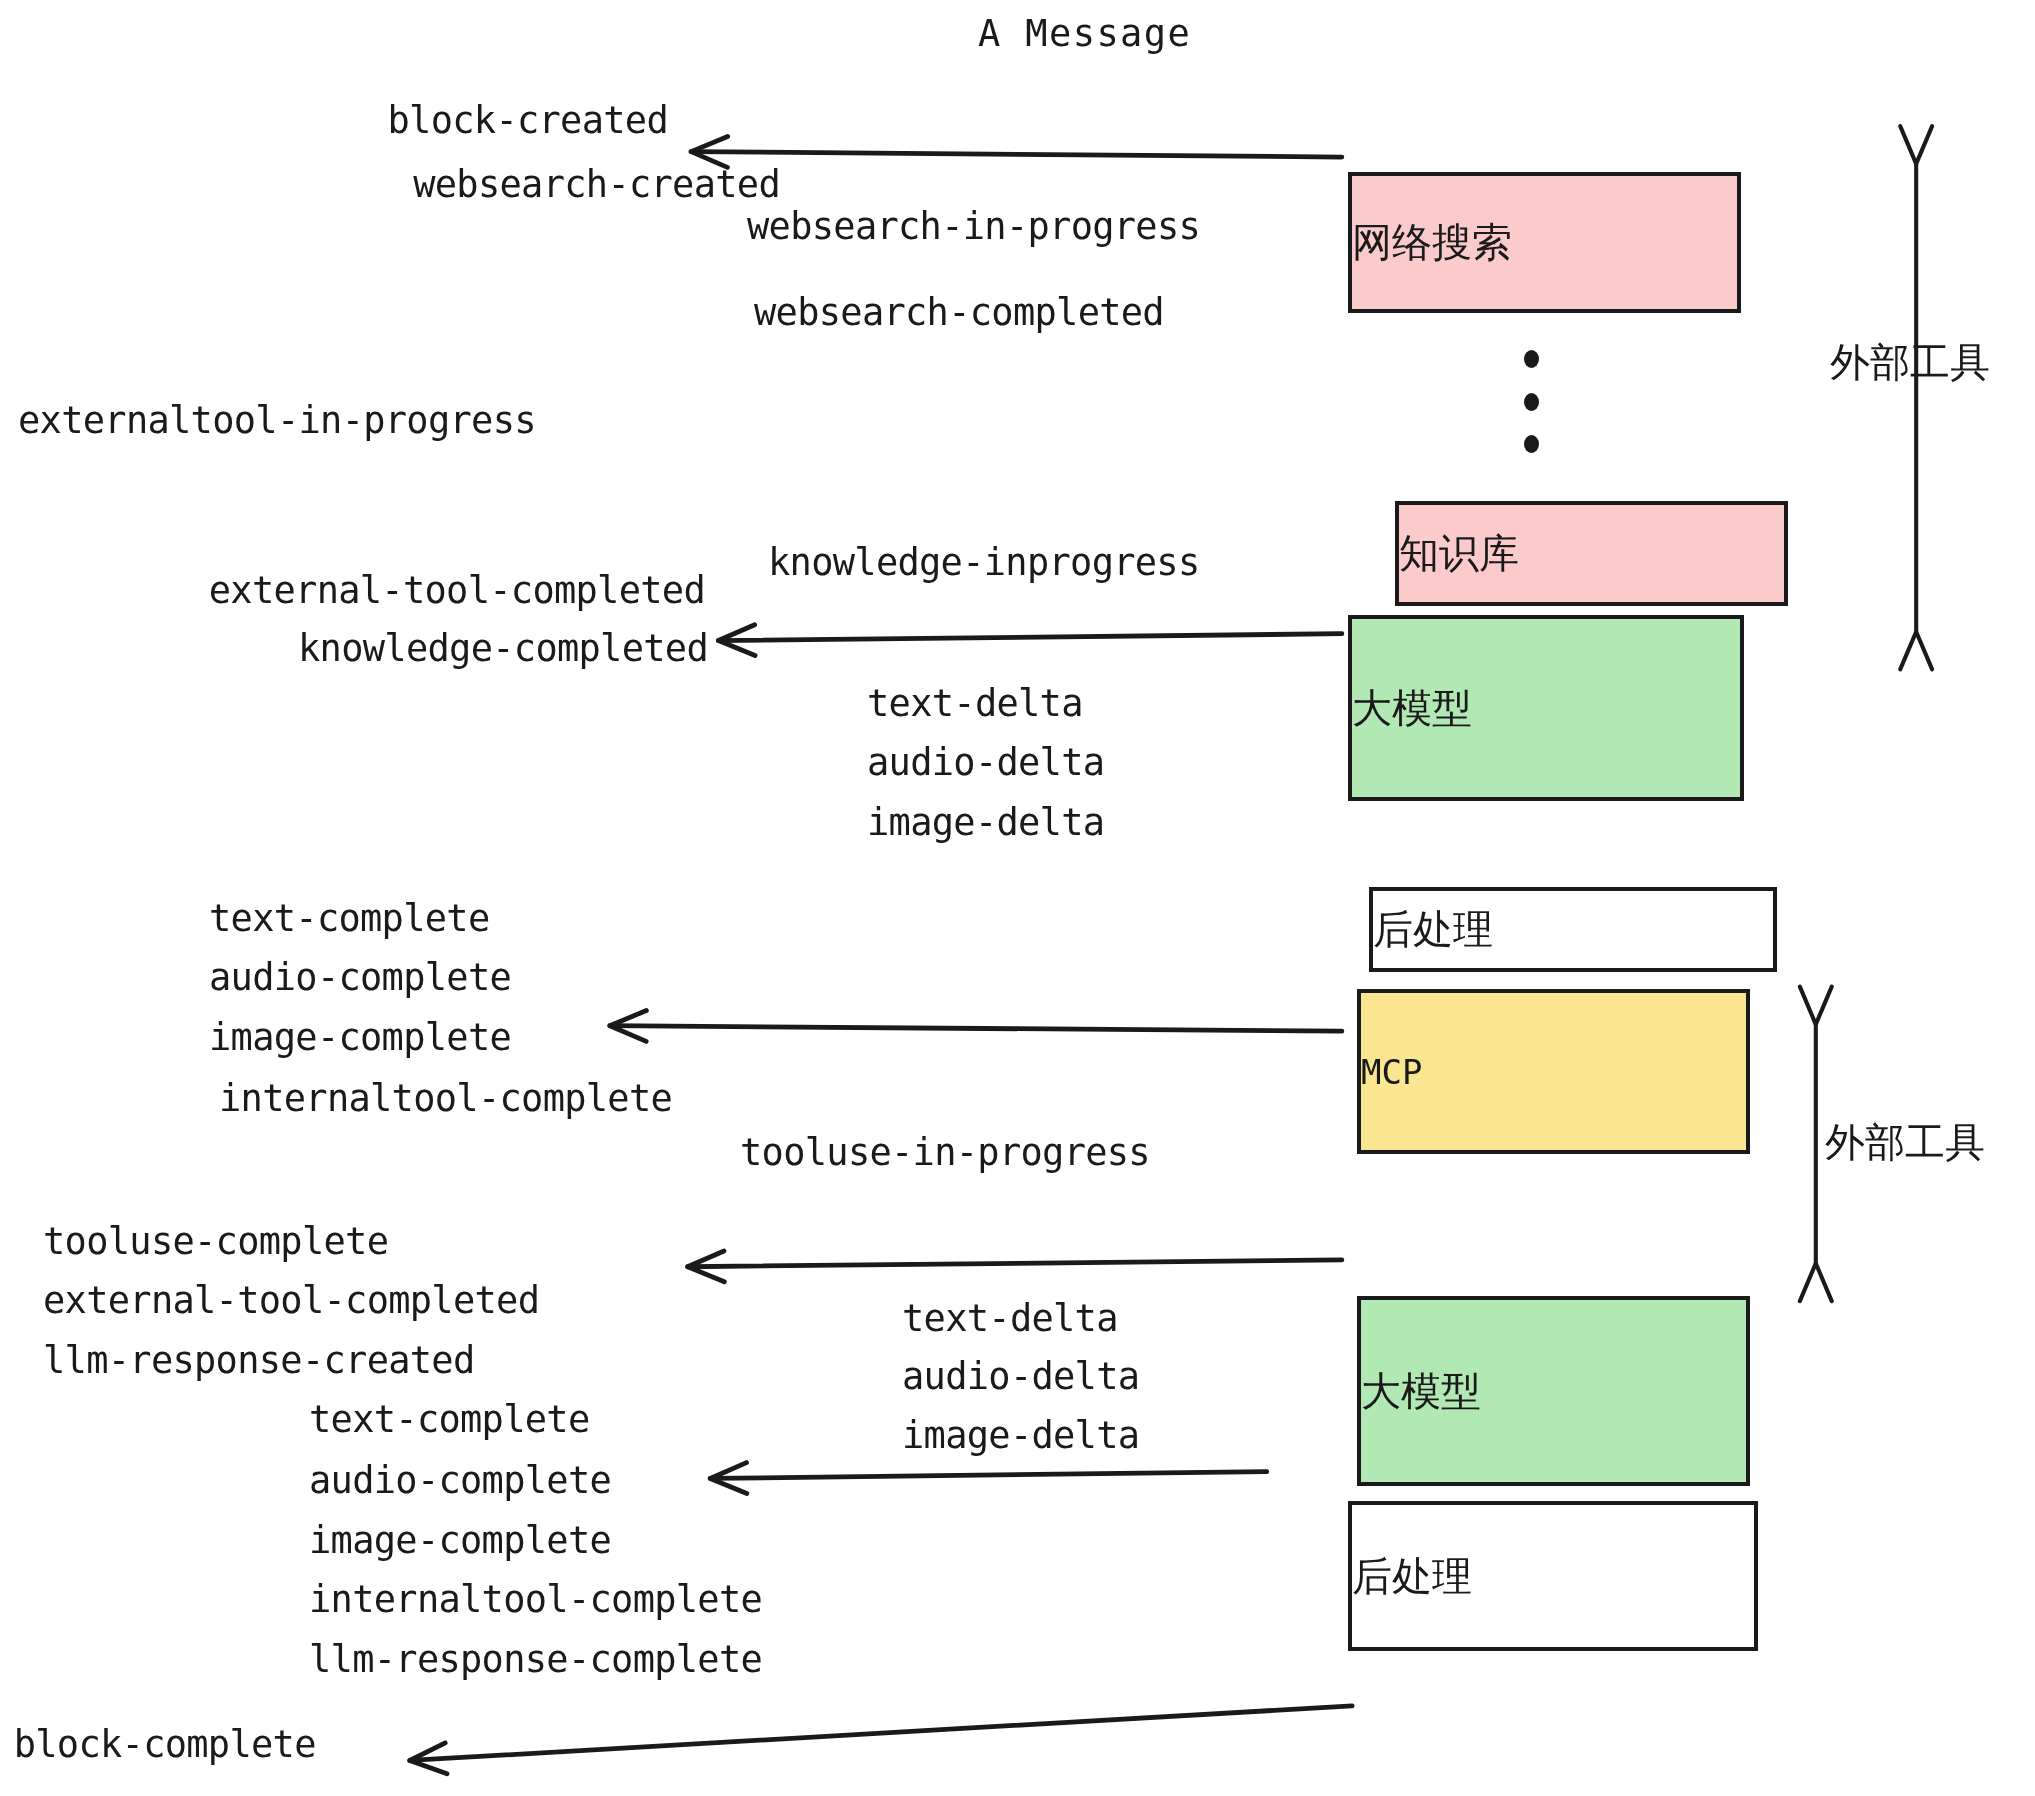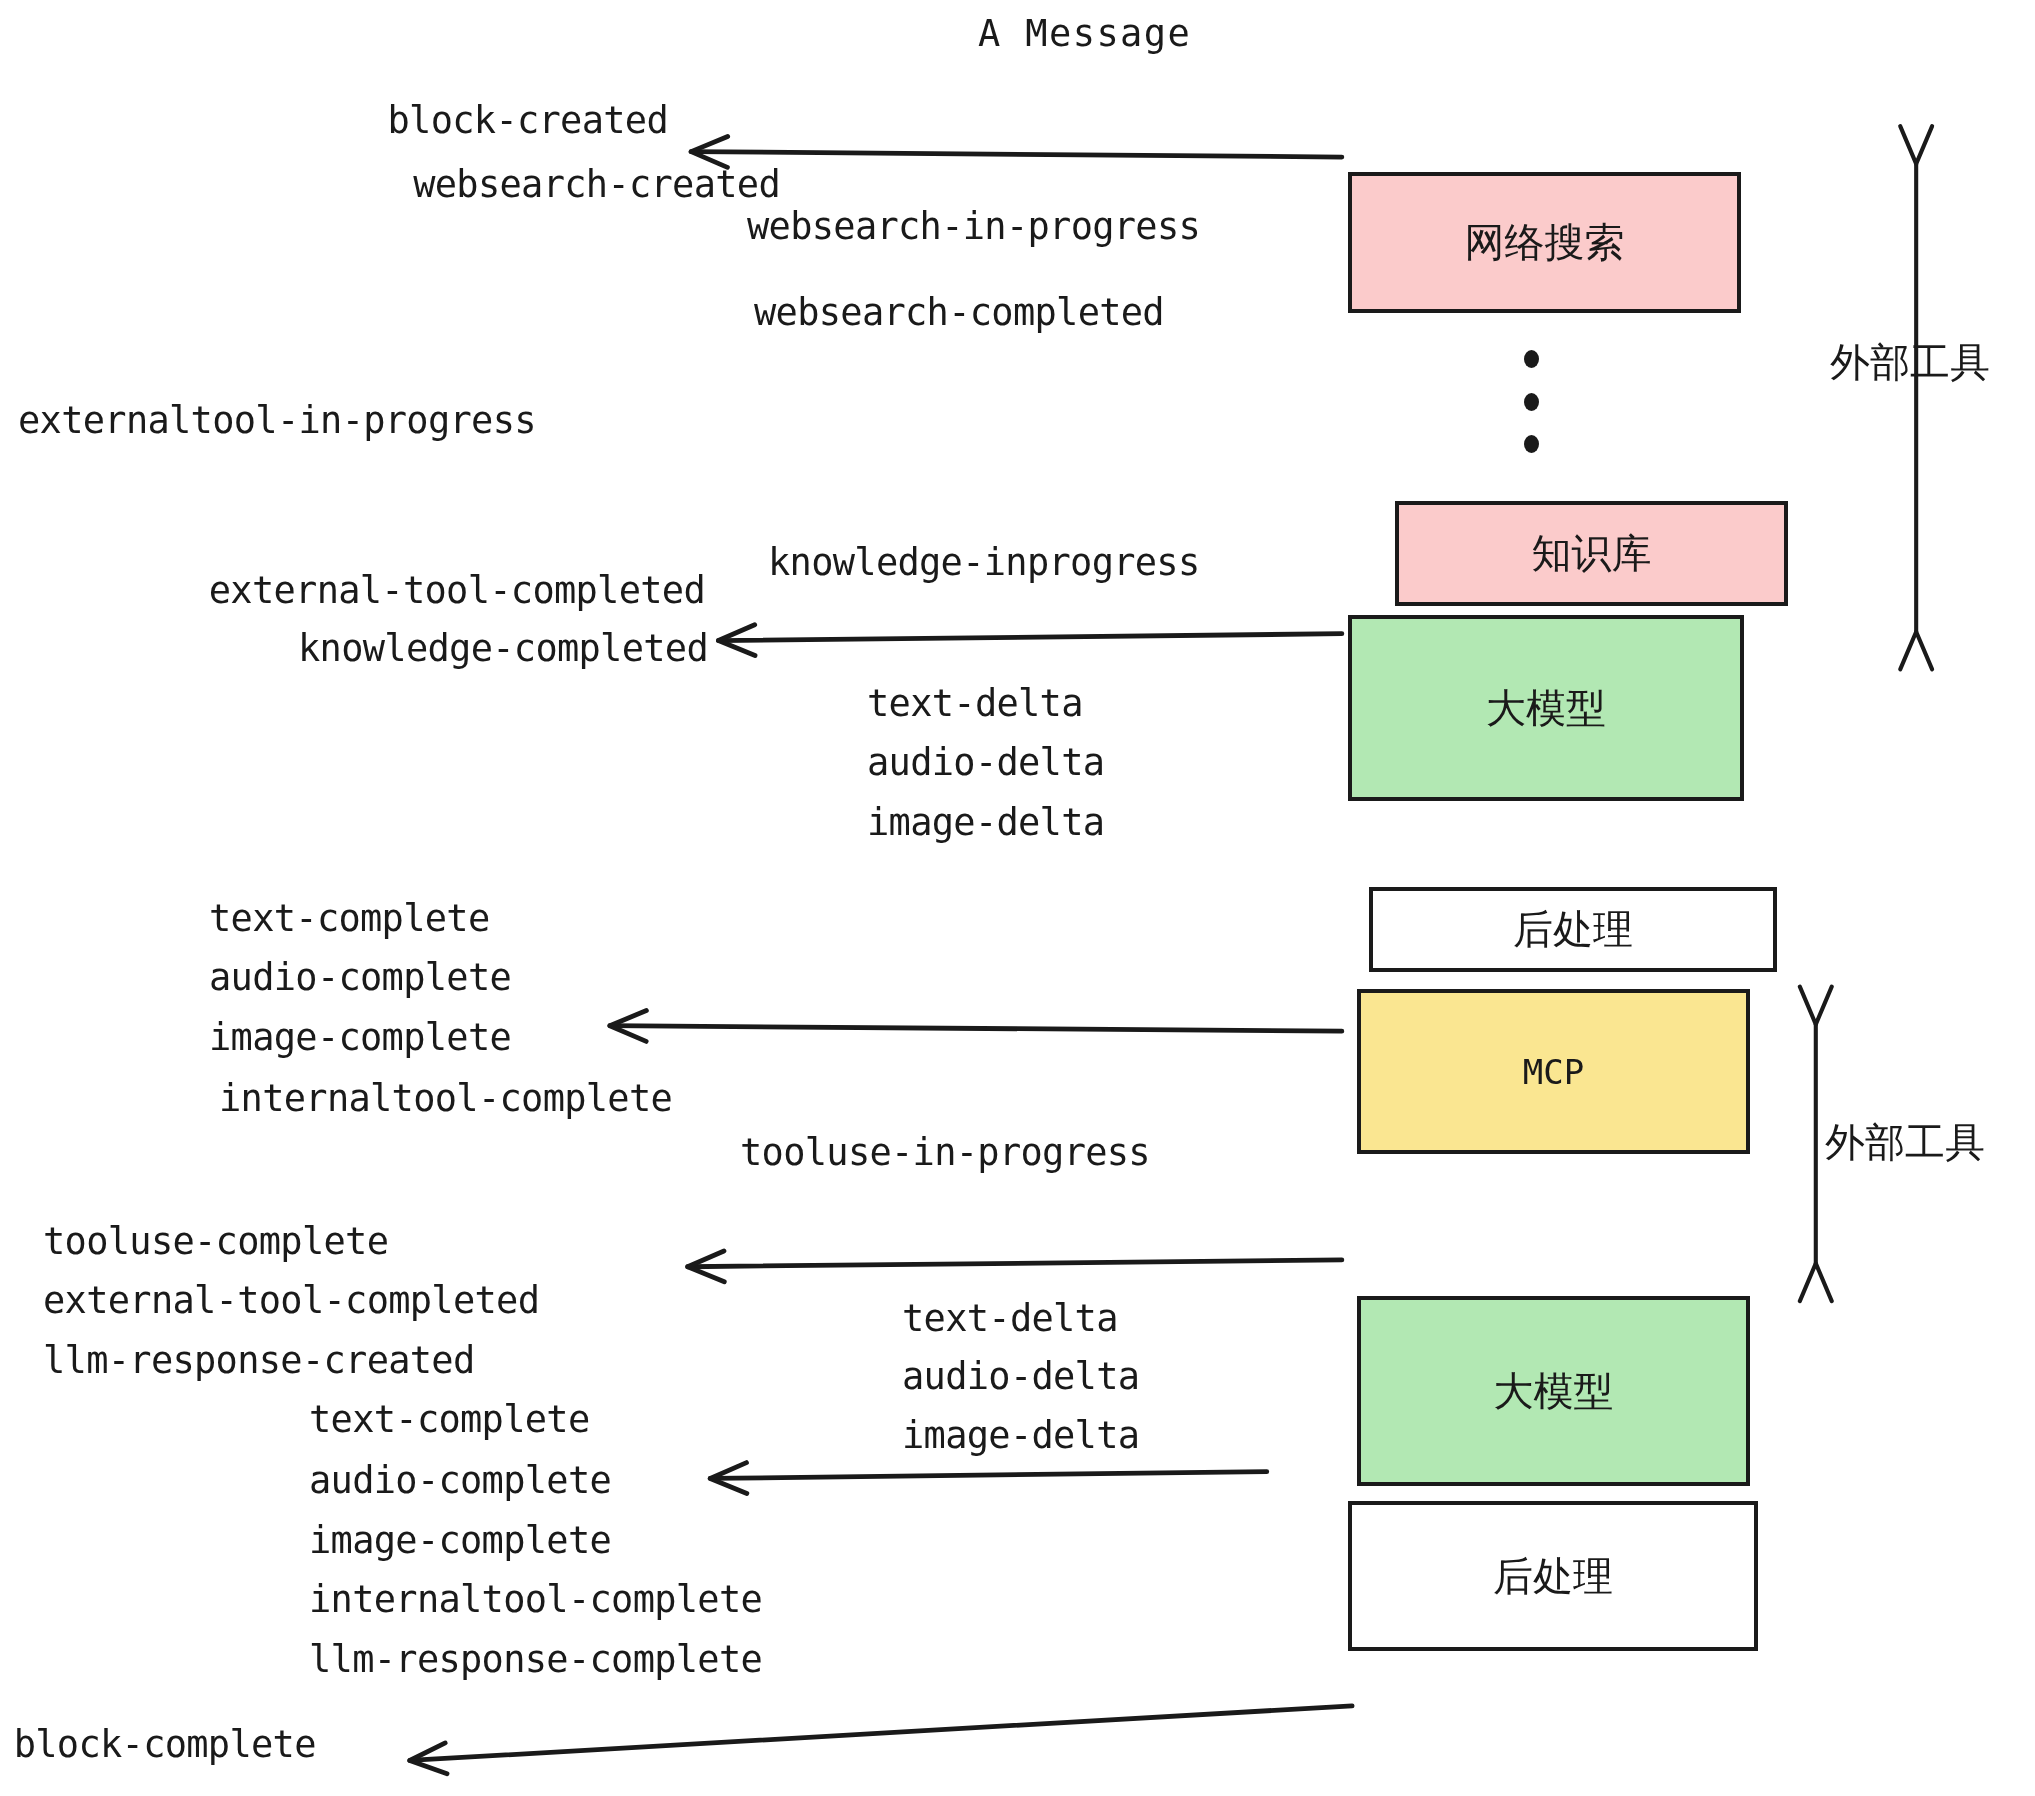--- a/index.html
+++ b/index.html
@@ -40,21 +40,21 @@
     font-family: "DejaVu Sans Mono", "Liberation Mono", monospace;
     font-size: 37px;
     letter-spacing: 1.4px;
   }
   .box {
     position: absolute;
     box-sizing: border-box;
     border: 4.1px solid #1a1a1a;
     display: flex;
     align-items: center;
-    justify-content: center;
+    justify-content: flex-start;
     font-family: "DejaVu Sans", "Liberation Sans", sans-serif;
     font-size: 40px;
     color: #1a1a1a;
   }
   .box.mono {
     font-family: "DejaVu Sans Mono", "Liberation Mono", monospace;
     font-size: 34px;
   }
   .dots {
     position: absolute;

